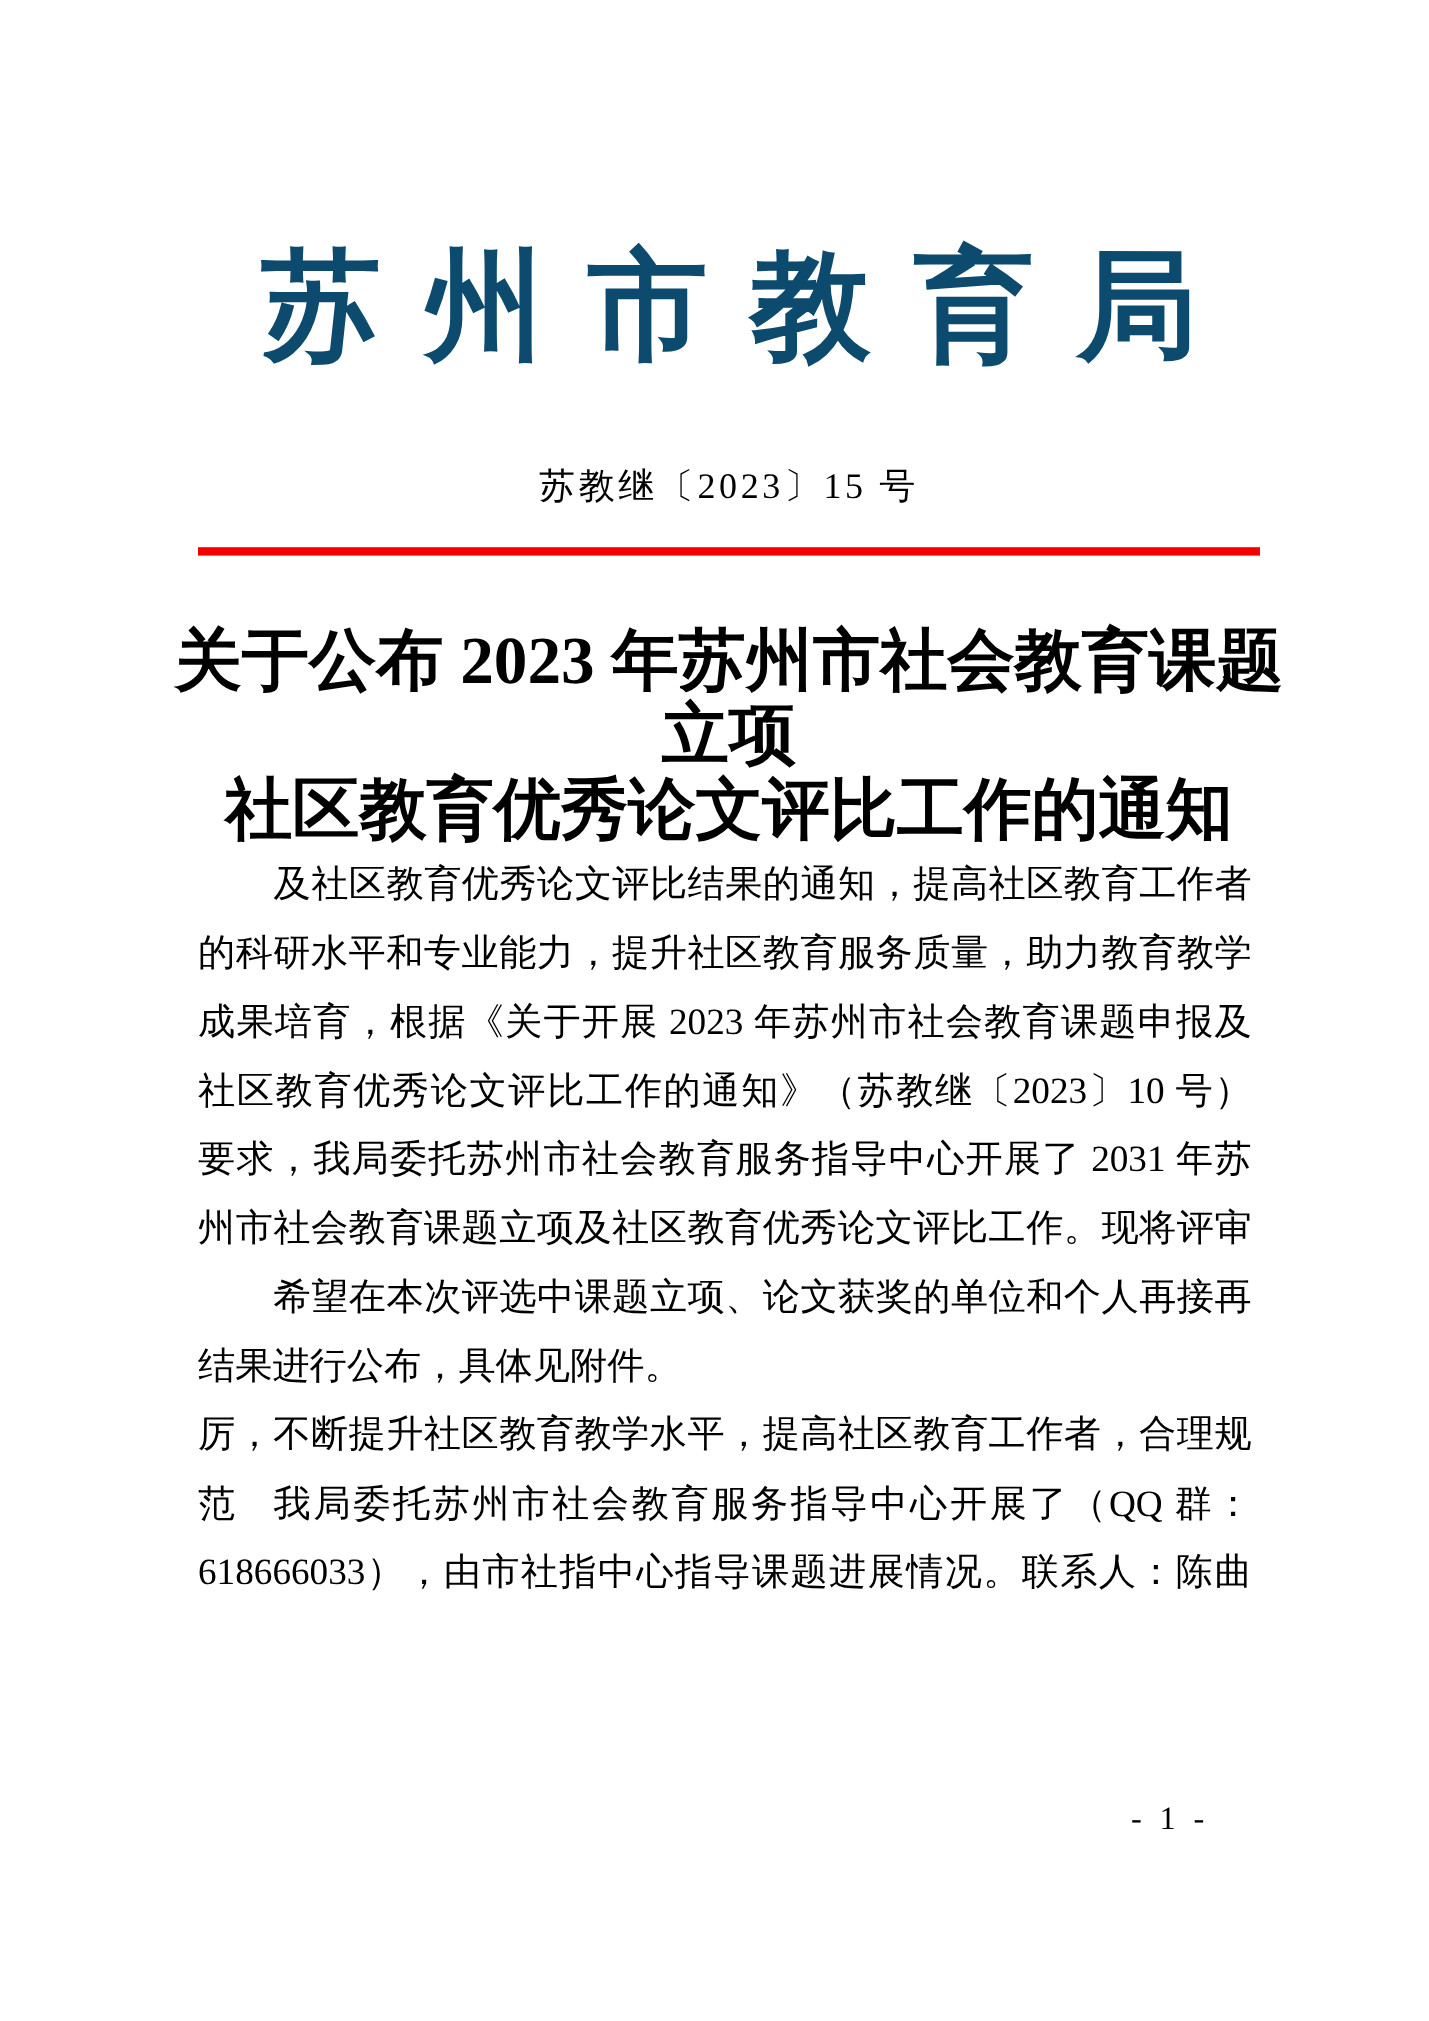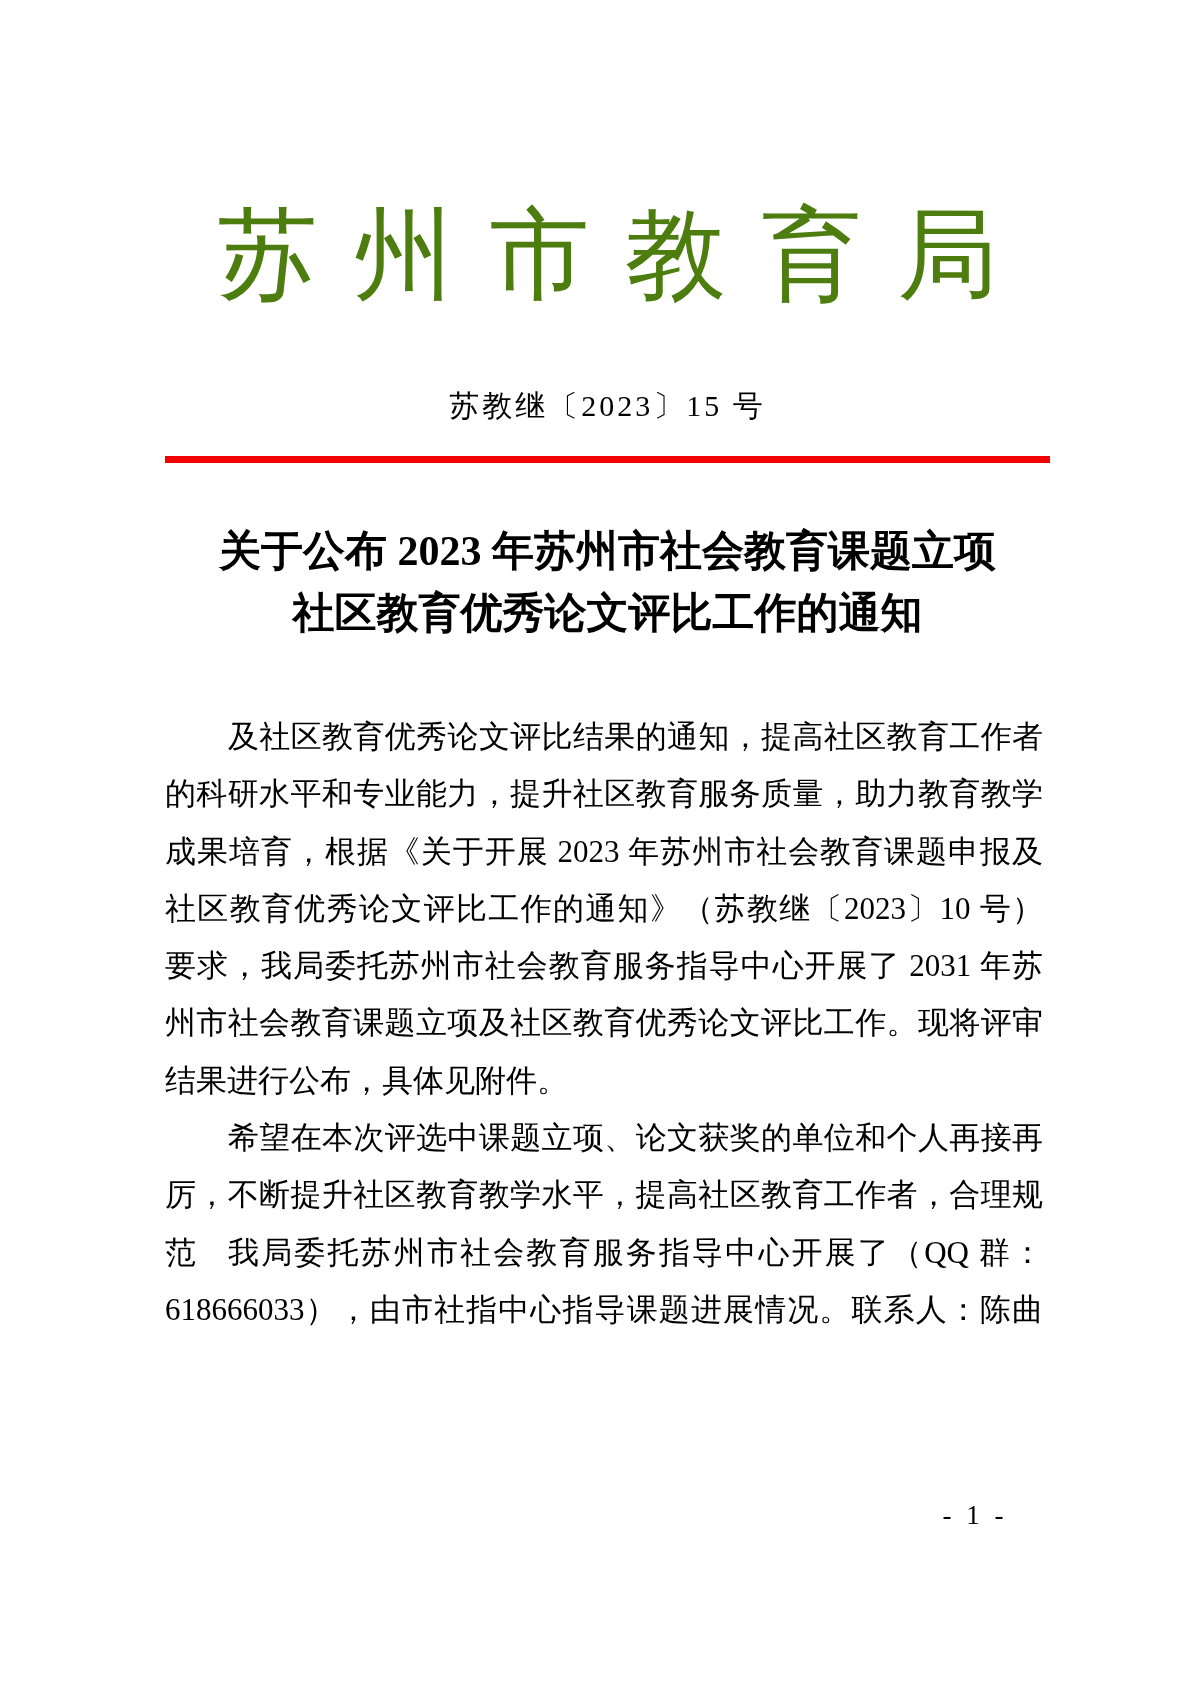--- a/index.html
+++ b/index.html
@@ -14,23 +14,23 @@
   }
   .agency-title {
     position: absolute;
     top: 200px;
     left: 165px;
     width: 885px;
     box-sizing: border-box;
     padding-left: 36px;
     text-align: center;
     white-space: nowrap;
-    color: #4d7c0f;
+    color: #0c4a6e;
     font-size: 100px;
-    font-weight: normal;
+    font-weight: bold;
     letter-spacing: 36px;
     line-height: 1.12;
   }
   .doc-number {
     position: absolute;
     top: 388px;
     left: 165px;
     width: 885px;
     text-align: center;
     font-size: 30px;
@@ -44,21 +44,21 @@
     width: 885px;
     height: 7px;
     background: #f40000;
   }
   .doc-title {
     position: absolute;
     top: 520px;
     left: 145px;
     width: 925px;
     text-align: center;
-    font-size: 42px;
+    font-size: 56px;
     font-weight: bold;
     line-height: 62px;
   }
   .doc-body {
     position: absolute;
     top: 708px;
     left: 165px;
     width: 878px;
     font-size: 31px;
     line-height: 57.3px;
@@ -92,22 +92,22 @@
     <div>社区教育优秀论文评比工作的通知</div>
   </div>
 
   <div class="doc-body">
     <div class="ln just ind">及社区教育优秀论文评比结果的通知，提高社区教育工作者</div>
     <div class="ln just">的科研水平和专业能力，提升社区教育服务质量，助力教育教学</div>
     <div class="ln just">成果培育，根据《关于开展 2023 年苏州市社会教育课题申报及</div>
     <div class="ln just">社区教育优秀论文评比工作的通知》（苏教继〔2023〕10 号）</div>
     <div class="ln just">要求，我局委托苏州市社会教育服务指导中心开展了 2031 年苏</div>
     <div class="ln just">州市社会教育课题立项及社区教育优秀论文评比工作。现将评审</div>
+    <div class="ln just ind">希望在本次评选中课题立项、论文获奖的单位和个人再接再</div>
     <div class="ln">结果进行公布，具体见附件。</div>
-    <div class="ln just ind">希望在本次评选中课题立项、论文获奖的单位和个人再接再</div>
     <div class="ln just">厉，不断提升社区教育教学水平，提高社区教育工作者，合理规范</div>
     <div class="ln just ind">我局委托苏州市社会教育服务指导中心开展了（QQ 群：</div>
     <div class="ln just">618666033），由市社指中心指导课题进展情况。联系人：陈曲</div>
   </div>
 
   <div class="page-number">- 1 -</div>
 
 </div>
 
 </body></html>

